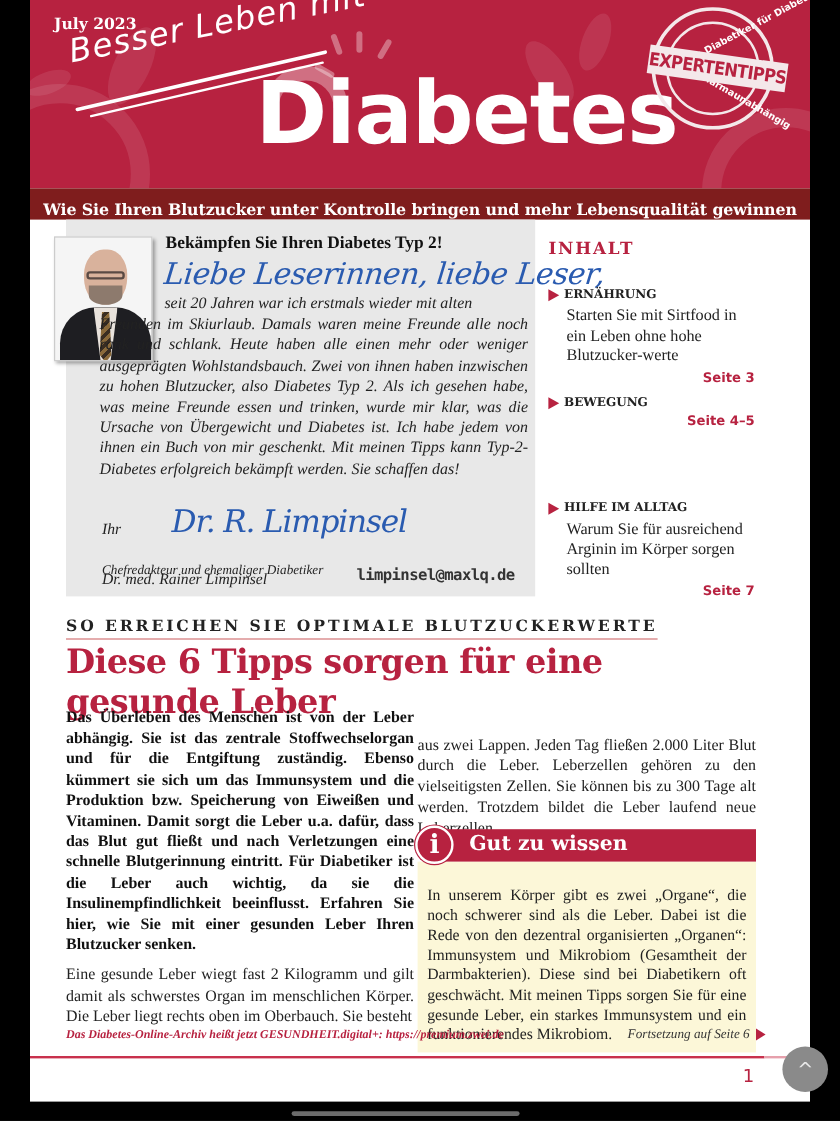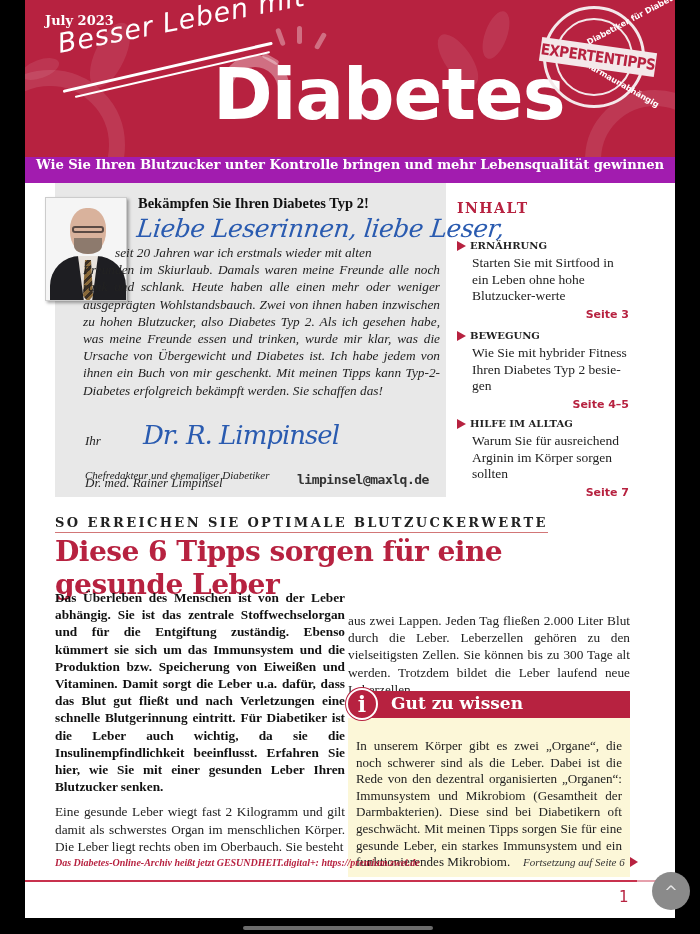--- a/index.html
+++ b/index.html
@@ -17,36 +17,36 @@
   .main-title { position: absolute; left: 188px; top: 58px; color: #fff; font: bold 72px "DejaVu Sans", sans-serif; letter-spacing: -1px; line-height: 1; }
   .sun-arc { position: absolute; left: 195px; top: 55px; width: 70px; height: 70px; border-radius: 50%; border: 12px solid rgba(255,255,255,0.35); border-bottom-color: transparent; border-right-color: transparent; transform: rotate(45deg); }
   .ray { position: absolute; width: 5px; height: 18px; background: rgba(255,255,255,0.35); border-radius: 3px; }
   .stamp { position: absolute; left: 518px; top: 6px; width: 102px; height: 102px; border-radius: 50%; border: 3px solid #f4e8ea; }
   .stamp-inner { position: absolute; left: 9px; top: 9px; width: 78px; height: 78px; border-radius: 50%; border: 2px solid #f4e8ea; }
   .stamp-top { position: absolute; left: 14px; top: 8px; color: #fff; font: bold 8px "DejaVu Sans", sans-serif; transform: rotate(-28deg); white-space: nowrap; }
   .stamp-bottom { position: absolute; left: 30px; top: 70px; color: #fff; font: bold 8px "DejaVu Sans", sans-serif; transform: rotate(30deg); white-space: nowrap; }
   .stamp-band { position: absolute; left: -6px; top: 36px; width: 116px; height: 24px; background: #f4e8ea; transform: rotate(8deg); display: flex; align-items: center; justify-content: center; }
   .stamp-band span { color: #b72240; font: bold 15px "DejaVu Sans Condensed", "DejaVu Sans", sans-serif; letter-spacing: -0.5px; }
 
-  .subtitle-band { position: absolute; left: 0; top: 157px; width: 650px; height: 26px; background: #a21caf; display: flex; align-items: flex-start; justify-content: center; }
+  .subtitle-band { position: absolute; left: 0; top: 157px; width: 650px; height: 26px; background: #7f1d1d; display: flex; align-items: flex-end; justify-content: center; }
   .subtitle-band span { color: #fff; font: bold 13.2px "DejaVu Serif", serif; white-space: nowrap; letter-spacing: -0.1px; }
 
   
   .letter-box { position: absolute; left: 30px; top: 183px; width: 391px; height: 314px; background: #e8e8e8; }
   .photo { position: absolute; left: 20px; top: 197px; width: 82px; height: 104px; background: #f5f5f5; border: 1px solid #ccc; box-shadow: 2px 2px 3px rgba(0,0,0,0.35); overflow: hidden; }
   .photo .head { position: absolute; left: 24px; top: 10px; width: 36px; height: 46px; background: #d9b29c; border-radius: 45% 45% 48% 48%; }
   .photo .glasses { position: absolute; left: 26px; top: 28px; width: 32px; height: 7px; border: 2px solid #5a4a44; border-radius: 3px; }
   .photo .beard { position: absolute; left: 28px; top: 40px; width: 28px; height: 16px; background: #8d7a6d; border-radius: 0 0 50% 50%; }
   .photo .suit { position: absolute; left: 4px; top: 58px; width: 76px; height: 48px; background: #1e1e22; border-radius: 30px 30px 0 0; }
   .photo .shirt { position: absolute; left: 32px; top: 58px; width: 20px; height: 46px; background: #e8e2dc; clip-path: polygon(0 0,100% 0,70% 100%,30% 100%); }
   .photo .tie { position: absolute; left: 37px; top: 62px; width: 10px; height: 42px; background: repeating-linear-gradient(135deg,#8a6a3a 0 3px,#3a2e22 3px 6px); clip-path: polygon(20% 0,80% 0,100% 85%,50% 100%,0 85%); }
   .letter-heading { position: absolute; left: 113px; top: 195px; font: bold 14.5px "Liberation Serif", serif; color: #111; }
   .salutation { position: absolute; left: 112px; top: 214px; font: italic 25px "DejaVu Serif", serif; color: #2a5bb0; letter-spacing: -0.5px; transform: skewX(-6deg); }
   .letter-body { position: absolute; left: 58px; top: 244px; width: 357px; font: italic 13.3px/17.2px "Liberation Serif", serif; color: #222; text-align: justify; }
-  .letter-body .first { display: block; margin-left: 32px; font-style: italic; }
+  .letter-body .first { display: block; margin-left: 54px; font-style: italic; }
   .sig-ihr { position: absolute; left: 60px; top: 433px; font: italic 13px "Liberation Serif", serif; color: #222; }
   .signature { position: absolute; left: 118px; top: 420px; font: italic 26px "DejaVu Serif", serif; color: #2a5bb0; letter-spacing: -1px; }
   .sig-name { position: absolute; left: 60px; top: 451px; font: italic 13px "Liberation Serif", serif; color: #222; margin-top: 24px; }
   .sig-role { position: absolute; left: 60px; top: 469px; font: italic 11px "Liberation Serif", serif; color: #222; }
   .sig-email { position: absolute; left: 272px; top: 472px; font: bold 13px "DejaVu Sans Mono", monospace; color: #333; letter-spacing: -0.5px; text-align: right; }
 
   
   .toc-title { position: absolute; left: 432px; top: 200px; font: bold 14px "DejaVu Serif", serif; color: #b72240; letter-spacing: 1.5px; }
   .toc-item { position: absolute; left: 432px; width: 172px; }
   .toc-cat { display: flex; align-items: center; gap: 4px; font: bold 10px "DejaVu Serif", serif; color: #222; }
@@ -147,21 +147,20 @@
     </div>
     <div class="toc-desc">Starten Sie mit Sirtfood in ein Leben ohne hohe Blutzucker-werte</div>
     <div class="toc-page">Seite 3</div>
   </div>
 
   <div class="toc-item" style="top:330px;">
     <div class="toc-cat">
       <span class="toc-arrow"></span>
       <span>BEWEGUNG</span>
     </div>
-    <div class="toc-desc">Wie Sie mit hybrider Fitness Ihren Diabetes Typ 2 besie-gen</div>
     <div class="toc-page">Seite 4–5</div>
   </div>
 
   <div class="toc-item" style="top:418px;">
     <div class="toc-cat">
       <span class="toc-arrow"></span>
       <span>HILFE IM ALLTAG</span>
     </div>
     <div class="toc-desc">Warum Sie für ausreichend Arginin im Körper sorgen sollten</div>
     <div class="toc-page">Seite 7</div>

